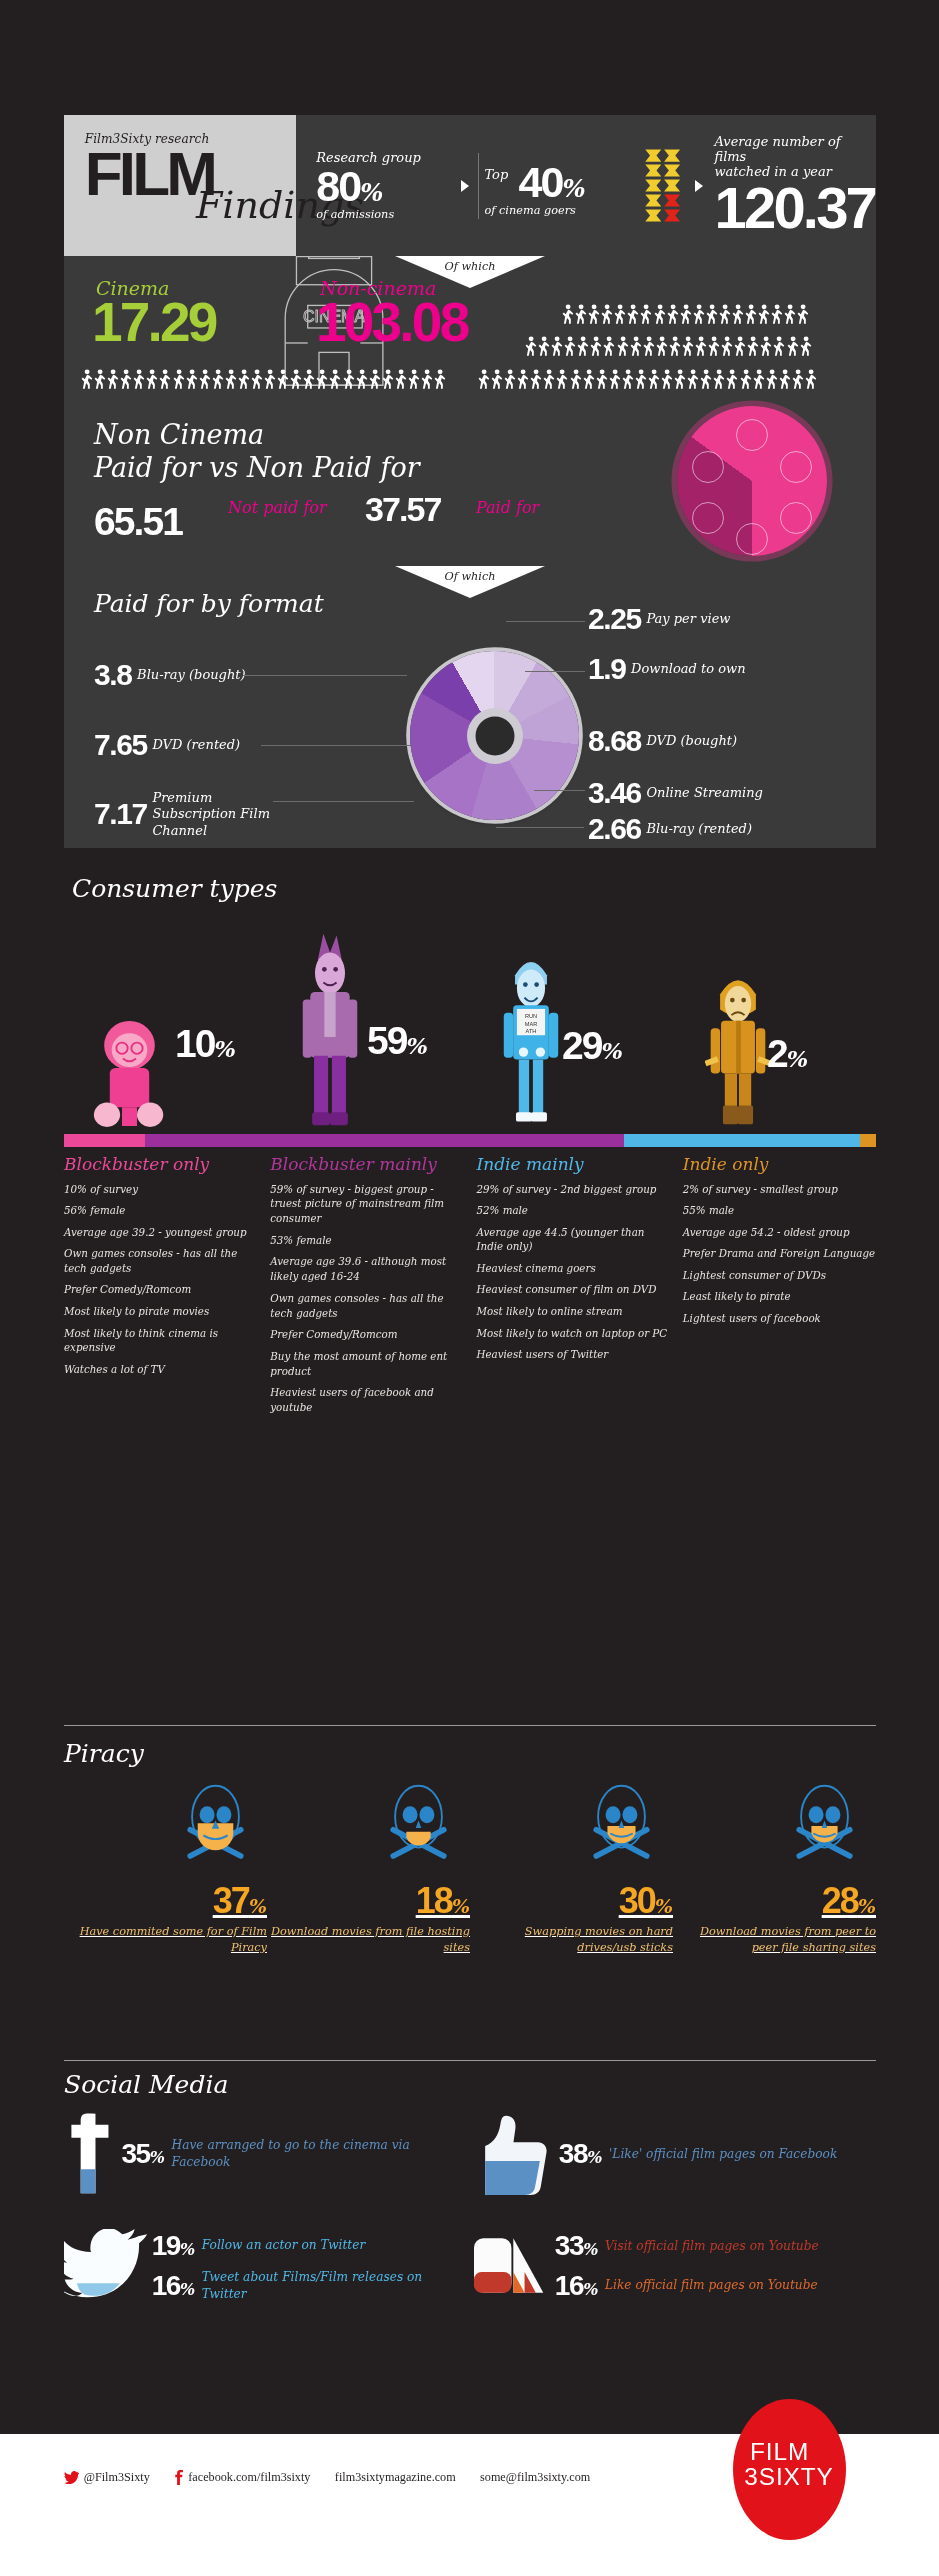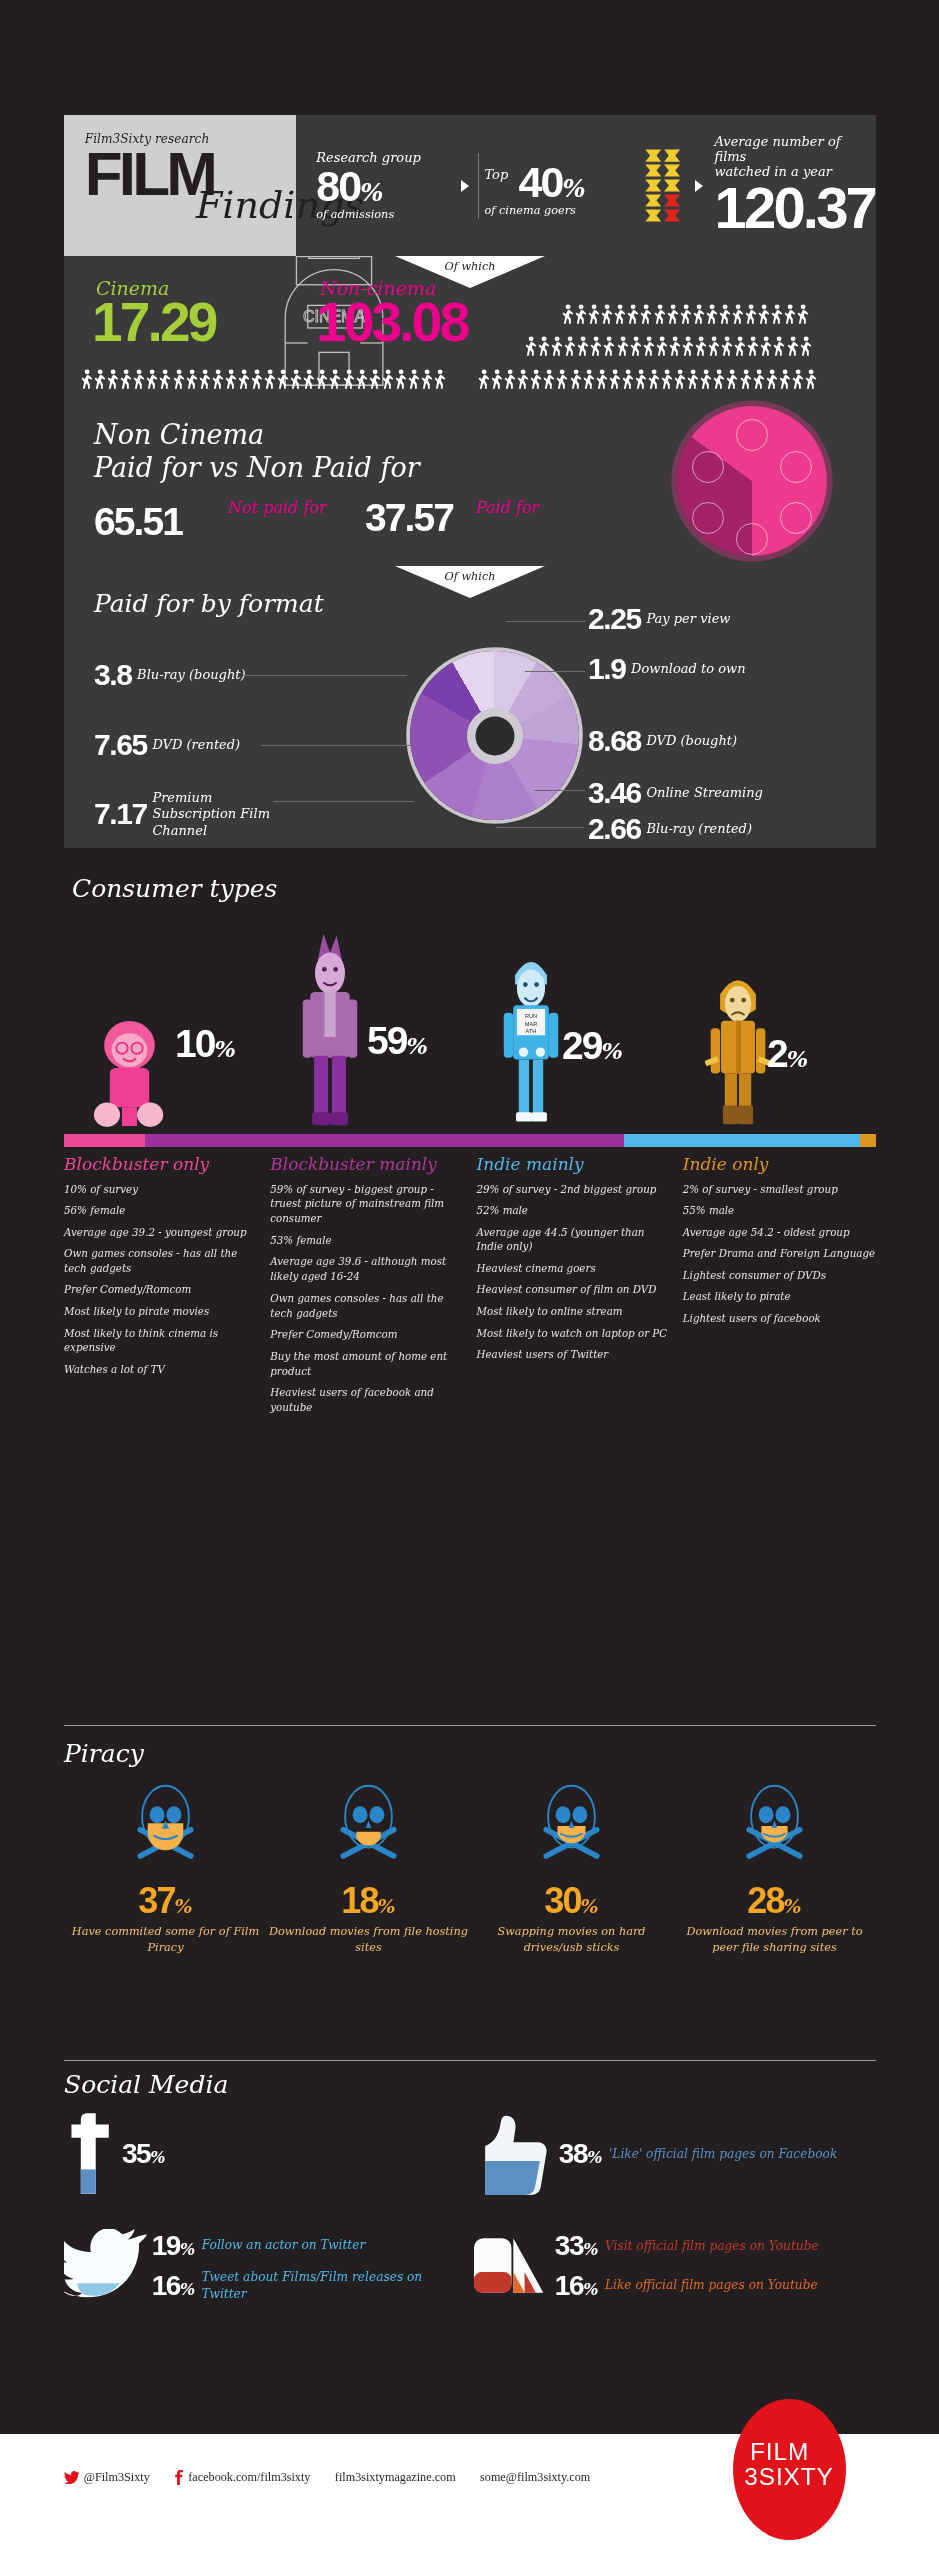--- a/index.html
+++ b/index.html
@@ -70,21 +70,21 @@
   #non-num { position:absolute; left: 252px; top: 34px; font-family:"Liberation Sans",sans-serif; font-weight:bold; font-size:55px; color:#ec008c; letter-spacing:-2.8px;}
   .cinema-bldg { position:absolute; left:193px; top:-7.5px; width:155px; height:141px; }
   .people-row { position:absolute; display:flex; gap:0.9px; }
   .person { width: 12.2px; height: 20.7px; }
 
   
   #paidvs { top: 395px; height: 171px; }
   #paidvs h2 { position:absolute; left:30px; top:22.6px; font-family:"DejaVu Serif",serif; font-style:italic; font-size:27px; line-height:1.25; font-weight:normal;}
   #notpaid-num { position:absolute; left:30px; top:105px; font-family:"Liberation Sans",sans-serif; font-weight:bold; font-size:39px; letter-spacing:-1.9px;}
   #notpaid-lbl { position:absolute; left:164px; top:103px; font-family:"DejaVu Serif",serif; font-style:italic; font-size:16px; color:#ec008c;}
-  #paid-num { position:absolute; left:301px; top:101px; font-family:"Liberation Sans",sans-serif; font-weight:bold; font-size:39px; letter-spacing:-1.9px;}
+  #paid-num { position:absolute; left:301px; top:95px; font-family:"Liberation Sans",sans-serif; font-weight:bold; font-size:34px; letter-spacing:-1.9px;}
   #paid-lbl { position:absolute; left:412px; top:103px; font-family:"DejaVu Serif",serif; font-style:italic; font-size:16px; color:#ec008c;}
   #reel { position:absolute; right:49px; top:11.3px; width:150px; height:150px; border-radius:50%;
           background: conic-gradient(from 180deg, #a32268 0deg 126deg, #ec3a8e 126deg 360deg);
           box-shadow: 0 0 0 5.6px rgba(236,58,142,.35); }
   .reel-hole { position:absolute; width:32px; height:32px; border:1.4px solid rgba(255,255,255,.55); border-radius:50%; }
 
   
   #byformat { top: 566px; height: 282px; }
   #byformat h2 { position:absolute; left:30px; top:22.6px; font-family:"DejaVu Serif",serif; font-style:italic; font-size:25px; font-weight:normal;}
   #disc { position:absolute; left:346px; top:85px; width:169px; height:169px; border-radius:50%;
@@ -112,21 +112,21 @@
   .ctype-cols { display:flex; margin-top:7px; gap:13px; }
   .ctype { width: 194px; }
   .ctype h3 { font-family:"DejaVu Serif",serif; font-style:italic; font-size:17px; font-weight:normal; margin-bottom:7.5px; }
   .ctype p { font-family:"DejaVu Serif",serif; font-style:italic; font-size:10.3px; line-height:1.45; color:#e8e4e0; margin-bottom:6.6px; }
 
   
   #piracy { position:absolute; left:64px; top:1725px; width:812px; }
   .hr { height:0.9px; background:#9a9a9a; width:812px; }
   #piracy h2 { font-family:"DejaVu Serif",serif; font-style:italic; font-size:25px; font-weight:normal; margin:13px 0 0 0;}
   .skulls { display:flex; margin-top:9.4px; }
-  .skullcol { width: 203px; text-align:center; }
+  .skullcol { width: 203px; text-align:right;text-decoration:underline; }
   .sk-pct { font-family:"Liberation Sans",sans-serif; font-weight:bold; font-size:36px; color:#f5a623; letter-spacing:-1.9px; }
   .sk-pct .p { font-family:"DejaVu Serif",serif; font-style:italic; font-size:19px; letter-spacing:0; }
   .sk-cap { font-family:"DejaVu Serif",serif; font-style:italic; font-size:11.3px; color:#f0c070; line-height:1.4; margin-top:1.9px;}
 
   
   #social { position:absolute; left:64px; top:2060px; width:812px; }
   #social h2 { font-family:"DejaVu Serif",serif; font-style:italic; font-size:25px; font-weight:normal; margin: 9.4px 0 0 0;}
   .soc-row { display:flex; margin-top:13px; }
   .soc-cell { width:406px; display:flex; align-items:center; }
   .soc-val { font-family:"Liberation Sans",sans-serif; font-weight:bold; font-size:28px; letter-spacing:-1.4px; }
@@ -883,20 +883,21 @@
   <div class="hr"></div>
   <h2 class="script">Social Media</h2>
 
   <div class="soc-row">
     <div class="soc-cell">
       <svg width="56" height="81" viewBox="0 0 60 86">
         <path d="M34 12 h14 v14 h-14 v60 h-16 v-60 h-10 v-14 h10 v-4 c0 -10 6 -8 16 -8 z" fill="#fff"></path>
         <path d="M18 60 h16 v26 h-16 z" fill="#5b90c4"></path>
       </svg>
       <div class="soc-val" style="margin-left:1.9px;"><span>35</span><span class="p">%</span></div>
+      <div class="soc-txt" style="color:#5b90c4;">Have arranged to go to the cinema via Facebook</div>
     </div>
     <div class="soc-cell">
       <svg width="85" height="83" viewBox="0 0 90 88">
         <path d="M38 4 c8 0 11 6 10 14 l-2 14 h26 c6 0 10 5 9 11 l-6 36 c-1 6 -5 9 -11 9 h-48 v-52 c10 -4 14 -12 16 -22 c1 -6 2 -10 6 -10 z" fill="#f2f6fa"></path>
         <path d="M16 52 h58 l-5 27 c-1 6 -5 9 -11 9 h-42 z" fill="#5b90c4"></path>
       </svg>
       <div class="soc-val" style="margin-left:3.8px;"><span>38</span><span class="p">%</span></div>
       <div class="soc-txt" style="color:#5b90c4;">'Like' official film pages on Facebook</div>
     </div>
   </div>

